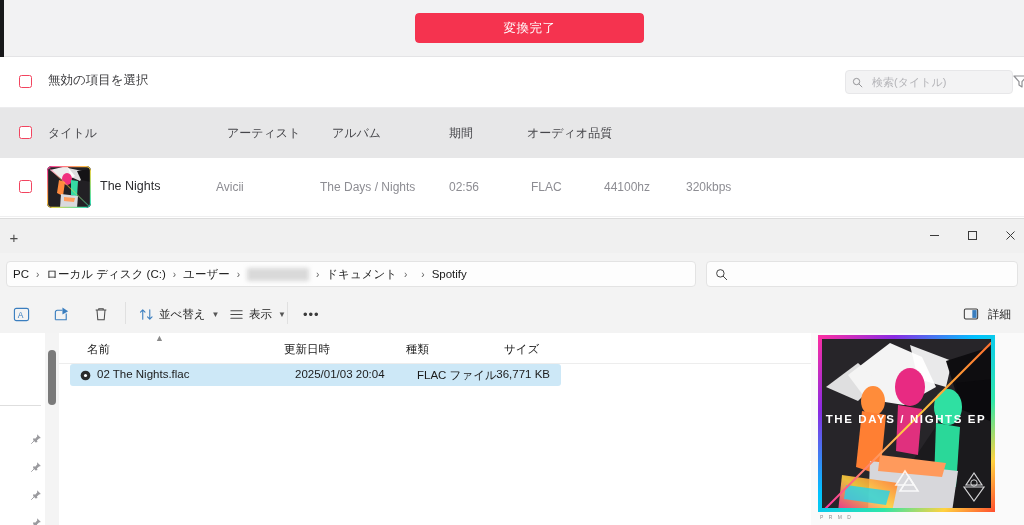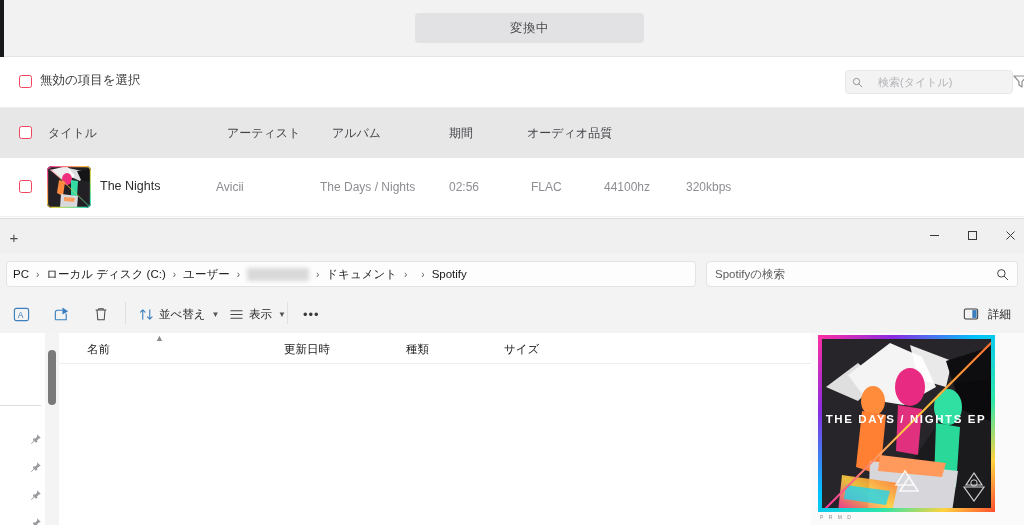--- a/index.html
+++ b/index.html
@@ -25,27 +25,27 @@
     font-size:12.5px;color:#4a4a4d;letter-spacing:.5px;cursor:default;
   }
   .mc-tab.active{background:#f5334f;color:#ffffff;border-radius:4px;}
   
   #mc-selectrow{position:absolute;left:0;top:57px;width:1024px;height:50px;background:#fff;border-bottom:1px solid #ececee;}
   .cbx{
     width:13px;height:13px;border:1.5px solid #f2445f;border-radius:2.5px;background:#fff;
     display:inline-block;box-sizing:border-box;
   }
   #mc-selectall-cbx{position:absolute;left:19px;top:75px;}
-  #mc-selectall-label{position:absolute;left:40px;top:72px;font-size:12.5px;color:#3c3c3f;}
+  #mc-selectall-label{position:absolute;left:48px;top:72px;font-size:12.5px;color:#3c3c3f;}
   #mc-search{
     position:absolute;left:845px;top:70px;width:168px;height:24px;
     background:#f3f3f4;border:1px solid #e7e7e9;border-radius:4px;
     display:flex;align-items:center;padding:0 6px;box-sizing:border-box;
   }
-  #mc-search-ph{font-size:11px;color:#b3b3b7;margin-left:15px;}
+  #mc-search-ph{font-size:11px;color:#b3b3b7;margin-left:9px;}
   #mc-filter{position:absolute;left:1012px;top:73px;width:18px;height:18px;}
   
   #mc-header{position:absolute;left:0;top:108px;width:1024px;height:50px;background:#e7e7e8;}
   #mc-header-cbx{position:absolute;left:19px;top:126px;}
   .mc-h{position:absolute;top:125px;font-size:12px;color:#46464a;}
   
   #mc-row{position:absolute;left:0;top:158px;width:1024px;height:58px;background:#fff;border-bottom:1px solid #efeff0;}
   #mc-row-cbx{position:absolute;left:19px;top:180px;}
   #mc-thumb{
     position:absolute;left:47px;top:166px;width:44px;height:42px;border-radius:5px;
@@ -106,21 +106,21 @@
 </head>
 <body>
 
 <div id="mc-app">
 
   <div id="mc-leftedge"></div>
 
   <div id="mc-topbar"></div>
 
   <div id="mc-tabs">
-    <div class="mc-tab">変換中</div>
+    <div class="mc-tab active">変換完了</div>
   </div>
 
   <div id="mc-selectrow"></div>
   <span class="cbx" id="mc-selectall-cbx"></span>
   <span id="mc-selectall-label">無効の項目を選択</span>
 
   <div id="mc-search">
     <svg width="11" height="11" viewBox="0 0 16 16">
       <circle cx="6.6" cy="6.6" r="4.6" fill="none" stroke="#8a8a8e" stroke-width="1.3"></circle>
       <line x1="10.2" y1="10.2" x2="14.4" y2="14.4" stroke="#8a8a8e" stroke-width="1.3" stroke-linecap="round"></line>
@@ -210,21 +210,20 @@
     <span class="crumb-sep">›</span>
     <span class="crumb-blur"></span>
     <span class="crumb-sep">›</span>
     <span class="crumb">ドキュメント</span>
     <span class="crumb-sep">›</span>
     <span class="crumb-sep">›</span>
     <span class="crumb">Spotify</span>
   </div>
 
   <div id="ex-searchbox">
-    <span id="ex-search-ph">Spotifyの検索</span>
     <svg width="13" height="13" viewBox="0 0 16 16">
       <circle cx="6.6" cy="6.6" r="4.6" fill="none" stroke="#3f3f3f" stroke-width="1.2"></circle>
       <line x1="10.2" y1="10.2" x2="14.4" y2="14.4" stroke="#3f3f3f" stroke-width="1.2" stroke-linecap="round"></line>
     </svg>
   </div>
 
   <div id="ex-toolbar"></div>
 
   <div class="tb" style="left:6px;">
     <svg width="17" height="17" viewBox="0 0 18 18">
@@ -305,20 +304,30 @@
     <div id="ex-scroll-thumb"></div>
 
     <div id="ex-list">
       <div id="ex-colhdr"></div>
       <span id="ex-sortcaret">▲</span>
       <span class="ex-ch" style="left:28px;">名前</span>
       <span class="ex-ch" style="left:225px;">更新日時</span>
       <span class="ex-ch" style="left:347px;">種類</span>
       <span class="ex-ch" style="left:445px;">サイズ</span>
 
+      <div id="ex-filerow">
+        <svg id="ex-file-icon" viewBox="0 0 12 12">
+          <circle cx="6" cy="6" r="5.3" fill="#2b2b2b"></circle>
+          <circle cx="6" cy="6" r="1.7" fill="#ffffff"></circle>
+        </svg>
+        <span class="ex-fc" style="left:27px;">02 The Nights.flac</span>
+        <span class="ex-fc" style="left:225px;">2025/01/03 20:04</span>
+        <span class="ex-fc" style="left:347px;">FLAC ファイル</span>
+        <span class="ex-fc" style="left:410px;width:70px;text-align:right;">36,771 KB</span>
+      </div>
     </div>
 
     <div id="ex-preview">
       <div id="ex-art">
         <svg width="177" height="177" viewBox="0 0 177 177">
           <defs>
             <linearGradient id="bd" x1="0" y1="0" x2="1" y2="1">
               <stop offset="0" stop-color="#ff2fa0"></stop>
               <stop offset="0.22" stop-color="#8a2be2"></stop>
               <stop offset="0.45" stop-color="#00c2ff"></stop>

